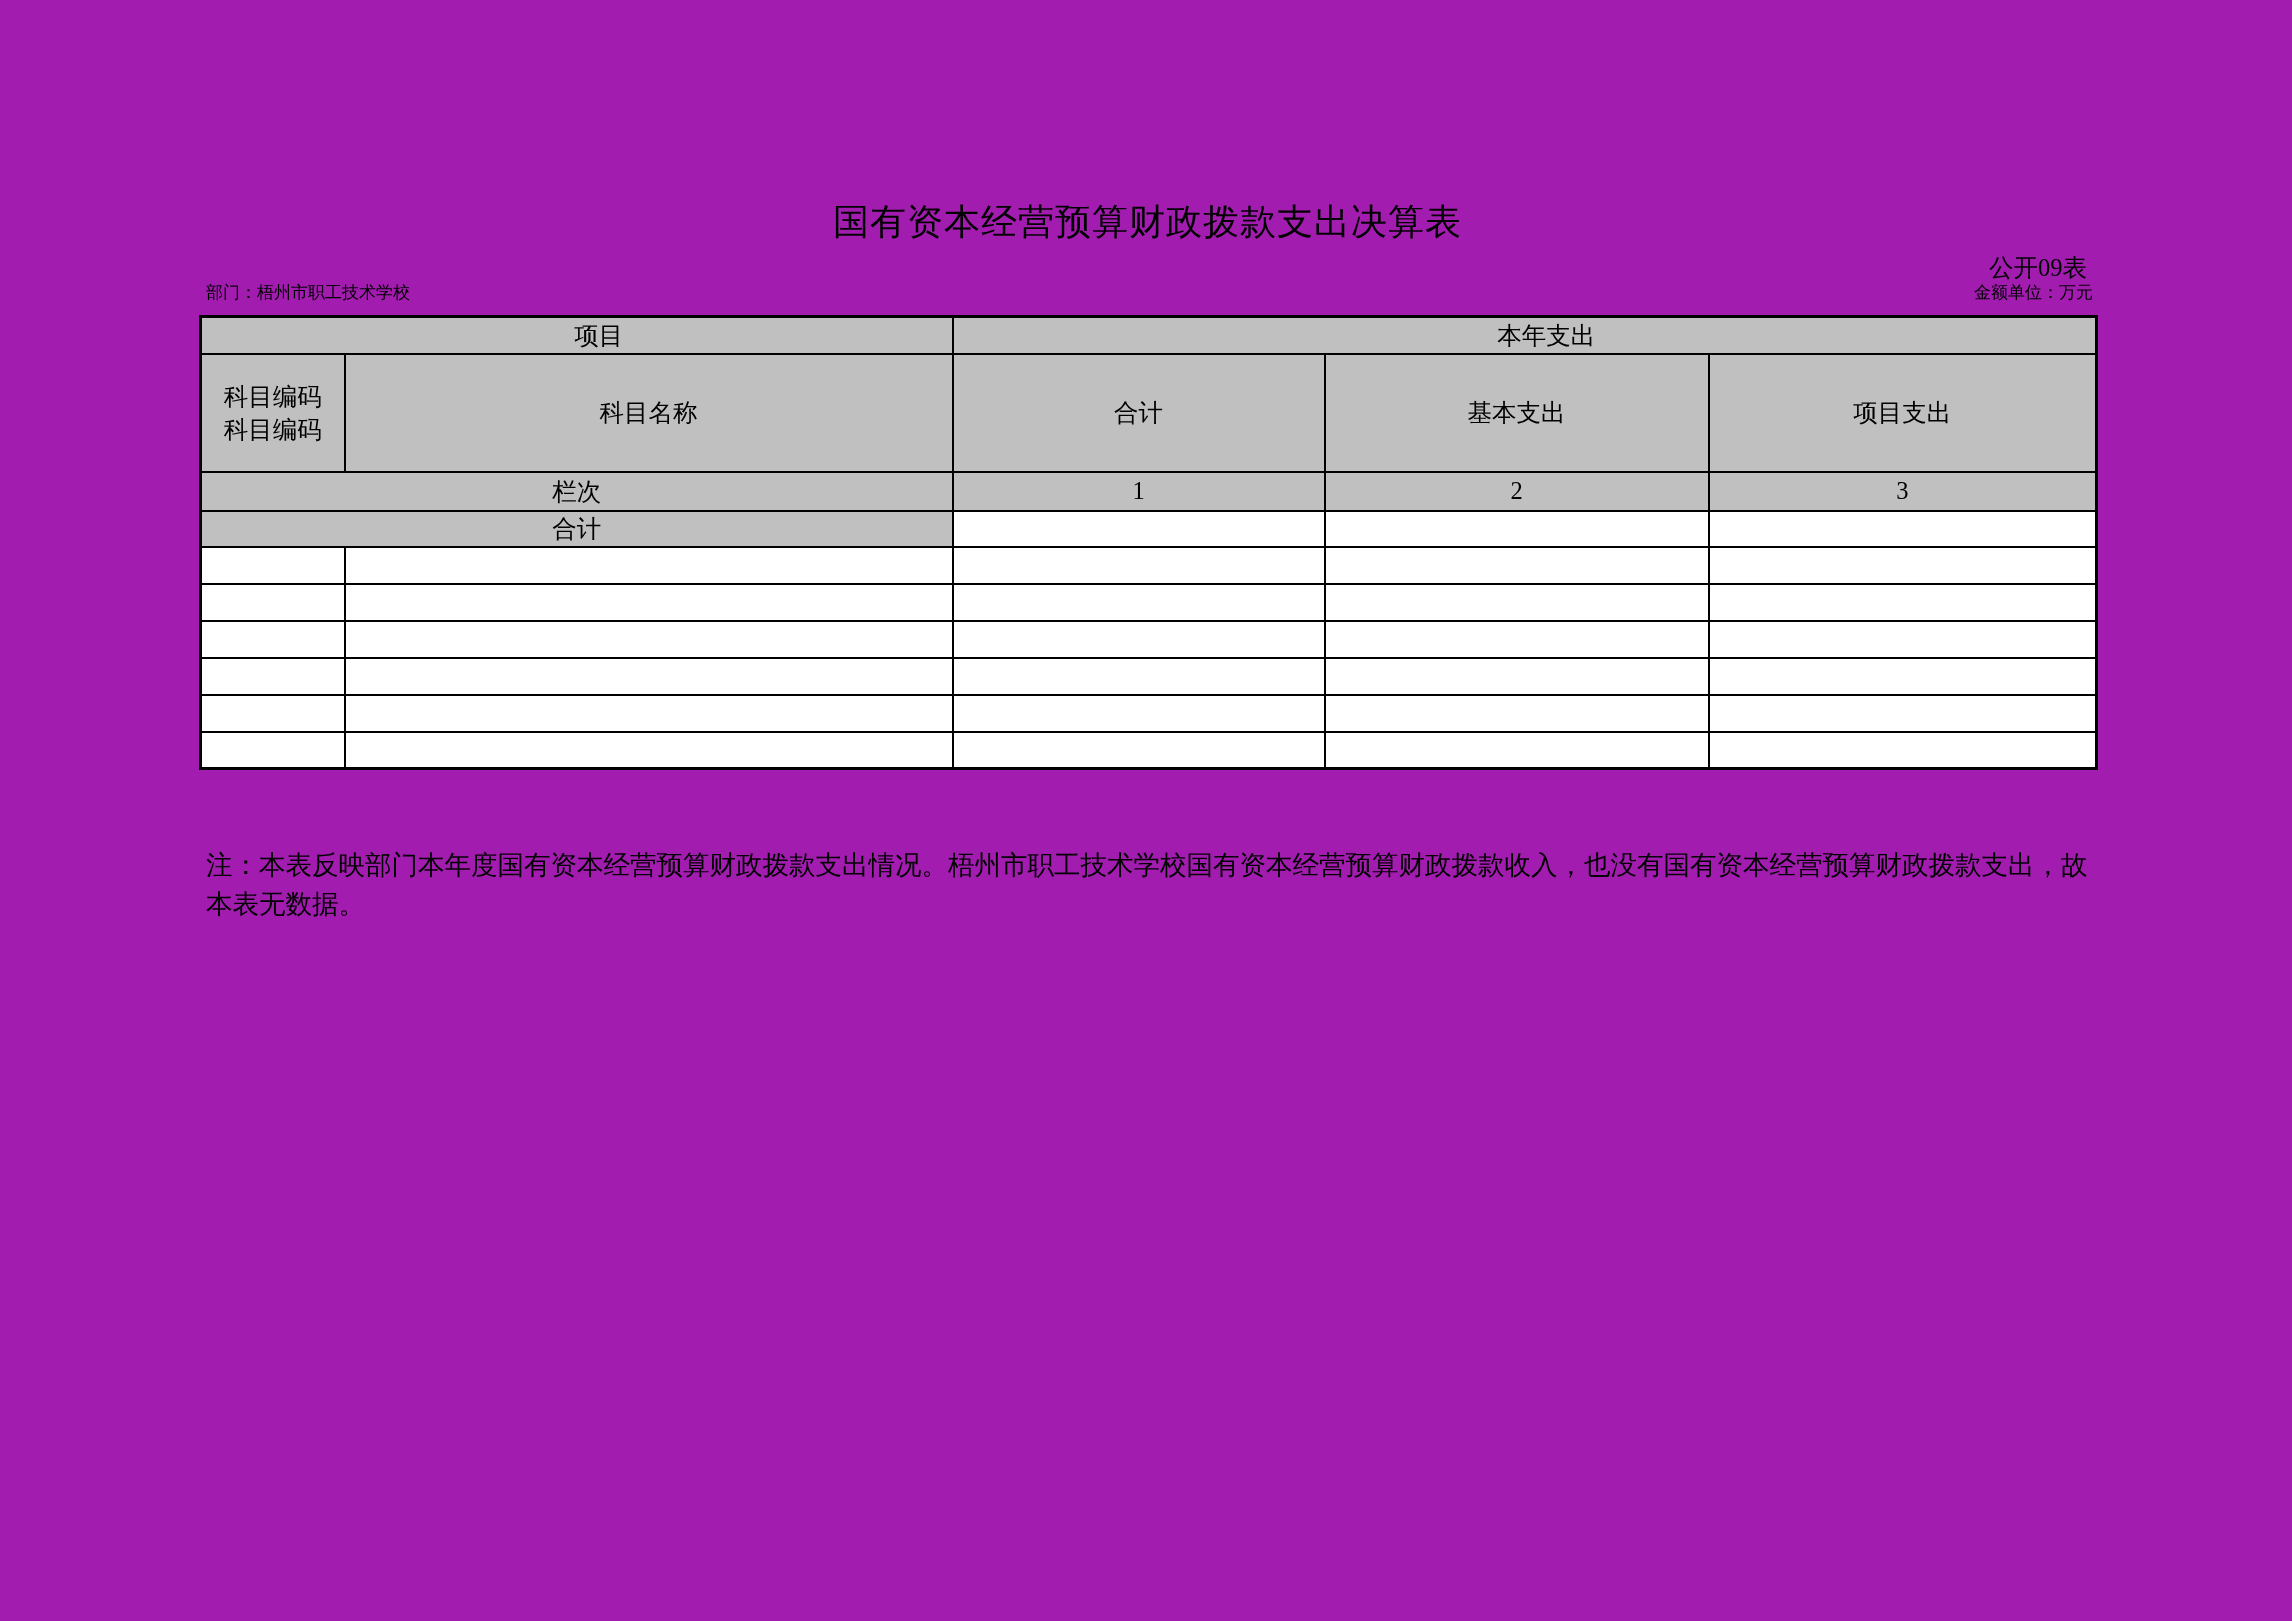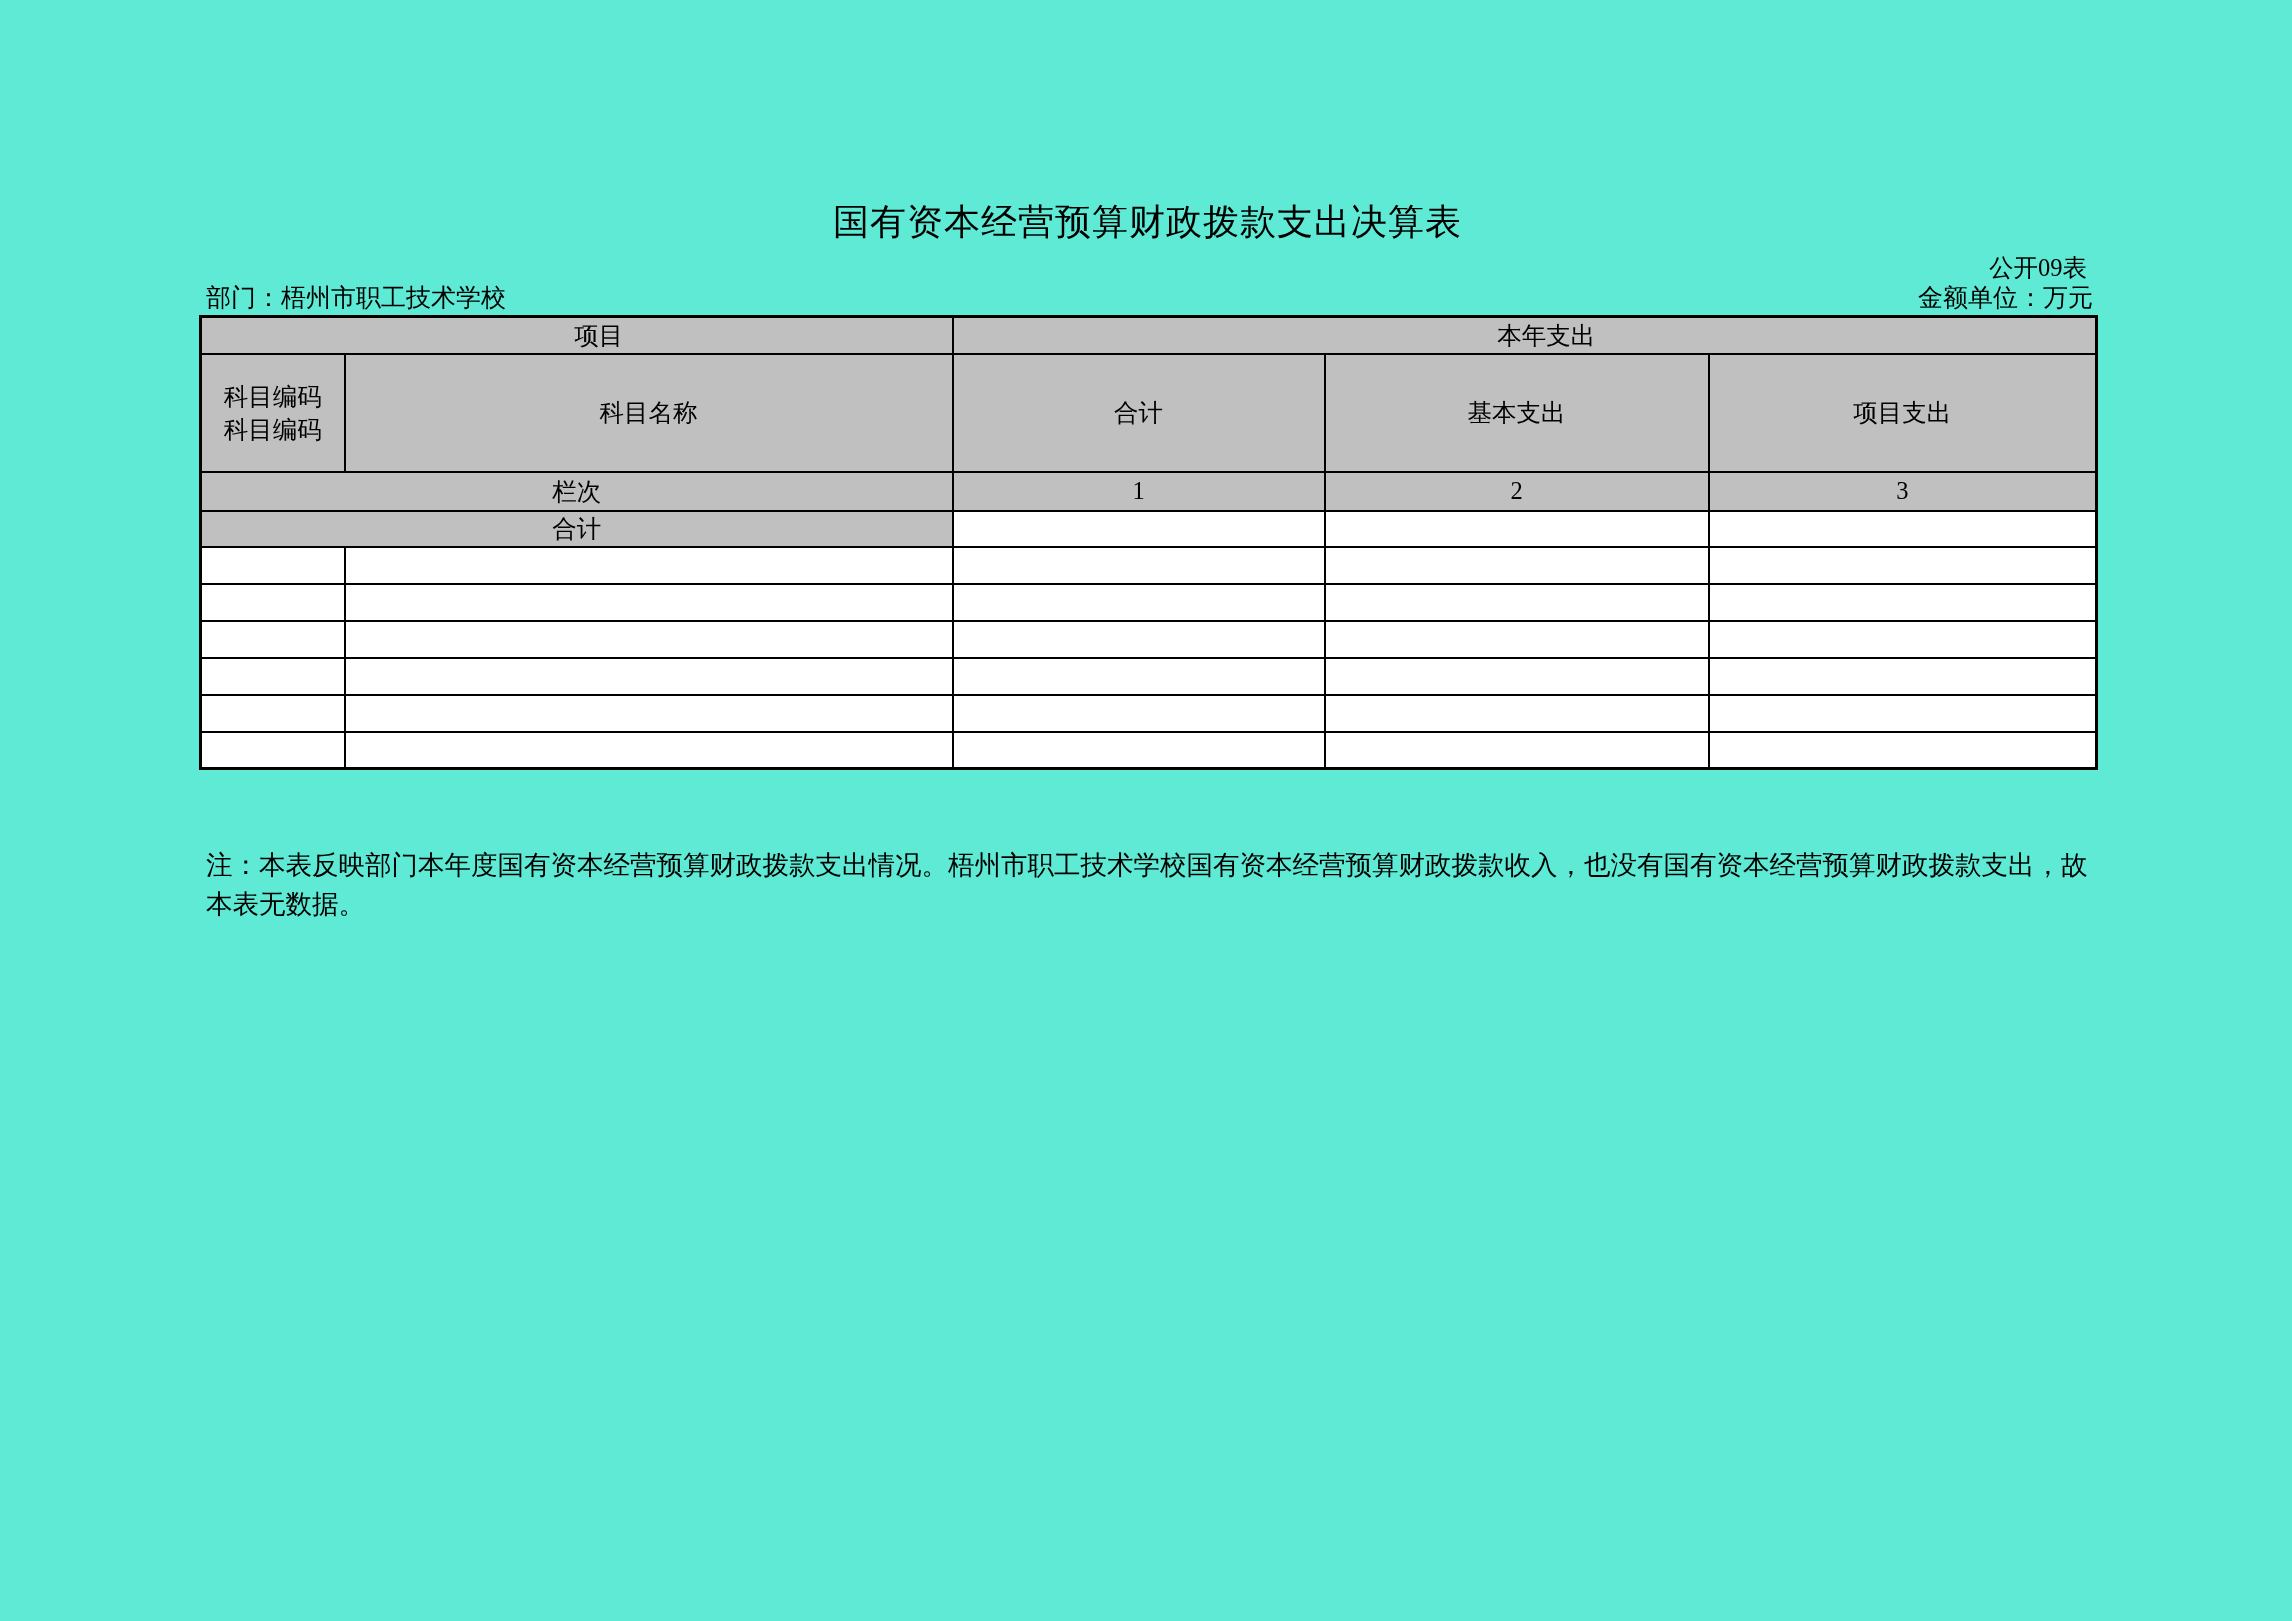--- a/index.html
+++ b/index.html
@@ -5,21 +5,21 @@
   * { margin: 0; padding: 0; box-sizing: border-box; }
   html, body { background: #ffffff; }
   body {
     font-family: "Liberation Serif", "DejaVu Serif", serif;
     color: #000000;
   }
   .page {
     position: relative;
     width: 2293px;
     height: 1621px;
-    background: #5eead4;
+    background: #a21caf;
     overflow: hidden;
   }
   .doc-title {
     position: absolute;
     top: 198px;
     left: 199px;
     width: 1897px;
     text-align: center;
     font-size: 36px;
     font-weight: normal;
@@ -33,21 +33,21 @@
     text-align: right;
     font-size: 24.5px;
   }
   .meta-row {
     position: absolute;
     top: 281px;
     left: 206px;
     width: 1887px;
     display: flex;
     justify-content: space-between;
-    font-size: 25px;
+    font-size: 17px;
   }
   table.report {
     position: absolute;
     top: 315px;
     left: 199px;
     width: 1897px;
     border-collapse: collapse;
     table-layout: fixed;
     border: 3.9px solid #000000;
   }

